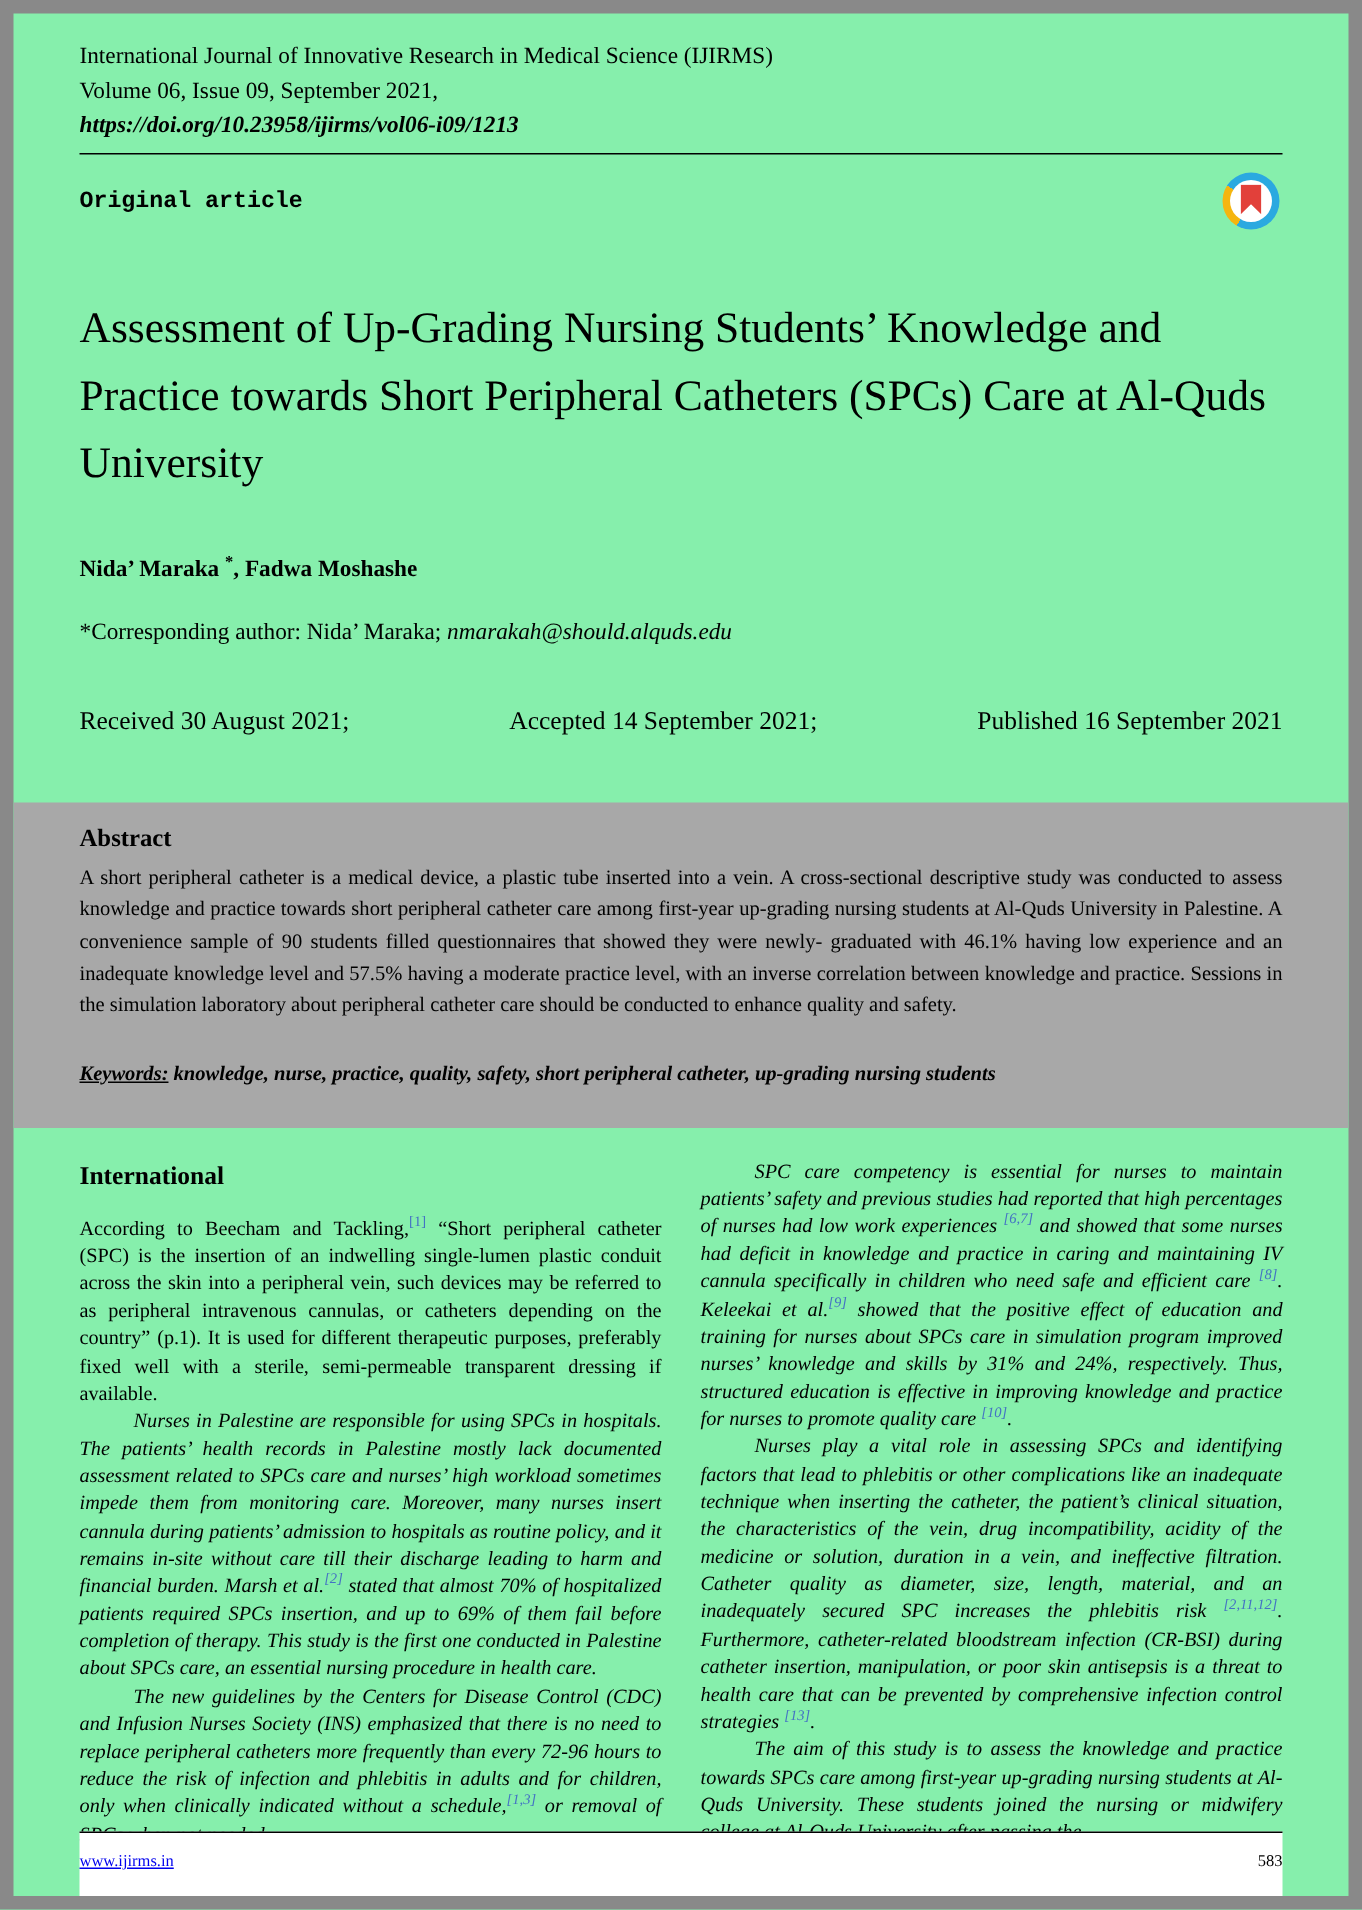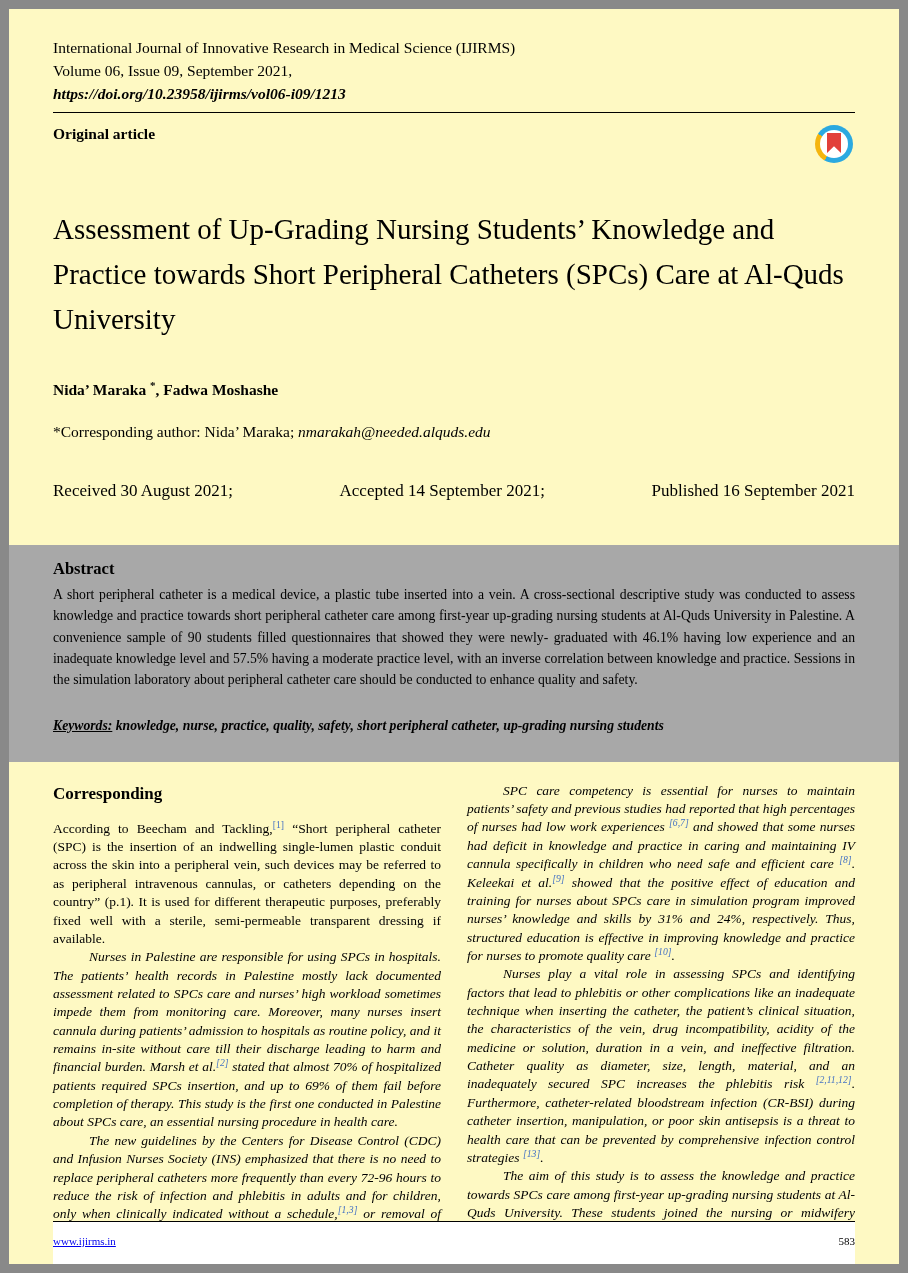--- a/index.html
+++ b/index.html
@@ -4,32 +4,32 @@
 <style>
   html,body { margin:0; padding:0; }
   body {
     width:908px; height:1273px;
     background:#898989;
     box-sizing:border-box;
     padding:9px;
     font-family:"Liberation Serif","DejaVu Serif",serif;
   }
   .page {
-    background:#fef9c3;
+    background:#86efac;
     width:100%; height:100%;
     box-sizing:border-box;
-    padding:27px 44px 0;
+    padding:17px 44px 0;
     position:relative;
     overflow:hidden;
     color:#000;
   }
   .hdr-line { font-size:15.5px; line-height:23px; }
   .hdr-doi { font-weight:bold; font-style:italic; }
   .header-rule { border:none; border-top:1.6px solid #000; margin:7px 0 0; }
-  .type-row { display:flex; justify-content:space-between; align-items:flex-start; margin-top:12px; }
+  .type-row { display:flex; justify-content:space-between; align-items:center; margin-top:12px;font-family:Liberation Mono, monospace; }
   .article-type { font-weight:bold; font-size:15.5px; }
 
   .logo { position:relative; width:38px; height:38px; flex:0 0 auto; margin-right:2px; cursor:pointer; }
   .logo-ring { position:absolute; inset:0; border-radius:50%;
     background:conic-gradient(#2ba9e0 0 210deg, #f5b50f 210deg 303deg, #2ba9e0 303deg 360deg); }
   .logo-ring::after { content:""; position:absolute; inset:5px; background:#fff; border-radius:50%; }
   .logo-mark { position:absolute; left:12px; top:8px; width:14px; height:20px; background:#e2403a;
     clip-path:polygon(0 0,100% 0,100% 100%,50% 66%,0 100%); z-index:1; }
 
   .title { font-size:29px; font-weight:normal; line-height:1.56; margin:44px 0 0; max-width:812px; }
@@ -78,37 +78,37 @@
       <span class="logo-ring"></span>
       <span class="logo-mark"></span>
     </span>
   </div>
 
   <h1 class="title">Assessment of Up-Grading Nursing Students’ Knowledge and Practice towards Short Peripheral Catheters (SPCs) Care at Al-Quds University</h1>
 
   <p class="authors"><span>Nida’ Maraka </span><sup>*</sup><span>, Fadwa Moshashe</span></p>
 
 
-  <p class="corresponding"><span>*Corresponding author: Nida’ Maraka; </span><span class="email">nmarakah@needed.alquds.edu</span></p>
+  <p class="corresponding"><span>*Corresponding author: Nida’ Maraka; </span><span class="email">nmarakah@should.alquds.edu</span></p>
 
   <div class="dates">
     <span>Received 30 August 2021;</span>
     <span>Accepted 14 September 2021;</span>
     <span>Published 16 September 2021</span>
   </div>
 
   <section class="abstract-band">
     <h2 class="abstract-heading">Abstract</h2>
     <p class="abstract-text">A short peripheral catheter is a medical device, a plastic tube inserted into a vein. A cross-sectional descriptive study was conducted to assess knowledge and practice towards short peripheral catheter care among first-year up-grading nursing students at Al-Quds University in Palestine. A convenience sample of 90 students filled questionnaires that showed they were newly- graduated with 46.1% having low experience and an inadequate knowledge level and 57.5% having a moderate practice level, with an inverse correlation between knowledge and practice. Sessions in the simulation laboratory about peripheral catheter care should be conducted to enhance quality and safety.</p>
     <p class="keywords"><span class="kw-label">Keywords:</span><span> knowledge, nurse, practice, quality, safety, short peripheral catheter, up-grading nursing students</span></p>
   </section>
 
   <div class="columns">
     <div class="col">
-      <h2 class="section-heading">Corresponding</h2>
+      <h2 class="section-heading">International</h2>
       <p>According to Beecham and Tackling,<sup class="cite">[1]</sup> “Short peripheral catheter (SPC) is the insertion of an indwelling single-lumen plastic conduit across the skin into a peripheral vein, such devices may be referred to as peripheral intravenous cannulas, or catheters depending on the country” (p.1). It is used for different therapeutic purposes, preferably fixed well with a sterile, semi-permeable transparent dressing if available.</p>
       <p class="indent">Nurses in Palestine are responsible for using SPCs in hospitals. The patients’ health records in Palestine mostly lack documented assessment related to SPCs care and nurses’ high workload sometimes impede them from monitoring care. Moreover, many nurses insert cannula during patients’ admission to hospitals as routine policy, and it remains in-site without care till their discharge leading to harm and financial burden. Marsh et al.<sup class="cite">[2]</sup> stated that almost 70% of hospitalized patients required SPCs insertion, and up to 69% of them fail before completion of therapy. This study is the first one conducted in Palestine about SPCs care, an essential nursing procedure in health care.</p>
       <p class="indent">The new guidelines by the Centers for Disease Control (CDC) and Infusion Nurses Society (INS) emphasized that there is no need to replace peripheral catheters more frequently than every 72-96 hours to reduce the risk of infection and phlebitis in adults and for children, only when clinically indicated without a schedule,<sup class="cite">[1,3]</sup> or removal of SPCs when not needed .</p>
     </div>
     <div class="col">
       <p class="indent">SPC care competency is essential for nurses to maintain patients’ safety and previous studies had reported that high percentages of nurses had low work experiences <sup class="cite">[6,7]</sup> and showed that some nurses had deficit in knowledge and practice in caring and maintaining IV cannula specifically in children who need safe and efficient care <sup class="cite">[8]</sup>. Keleekai et al.<sup class="cite">[9]</sup> showed that the positive effect of education and training for nurses about SPCs care in simulation program improved nurses’ knowledge and skills by 31% and 24%, respectively. Thus, structured education is effective in improving knowledge and practice for nurses to promote quality care <sup class="cite">[10]</sup>.</p>
       <p class="indent">Nurses play a vital role in assessing SPCs and identifying factors that lead to phlebitis or other complications like an inadequate technique when inserting the catheter, the patient’s clinical situation, the characteristics of the vein, drug incompatibility, acidity of the medicine or solution, duration in a vein, and ineffective filtration. Catheter quality as diameter, size, length, material, and an inadequately secured SPC increases the phlebitis risk <sup class="cite">[2,11,12]</sup>. Furthermore, catheter-related bloodstream infection (CR-BSI) during catheter insertion, manipulation, or poor skin antisepsis is a threat to health care that can be prevented by comprehensive infection control strategies <sup class="cite">[13]</sup>.</p>
       <p class="indent">The aim of this study is to assess the knowledge and practice towards SPCs care among first-year up-grading nursing students at Al-Quds University. These students joined the nursing or midwifery college at Al-Quds University after passing the</p>
     </div>
   </div>

